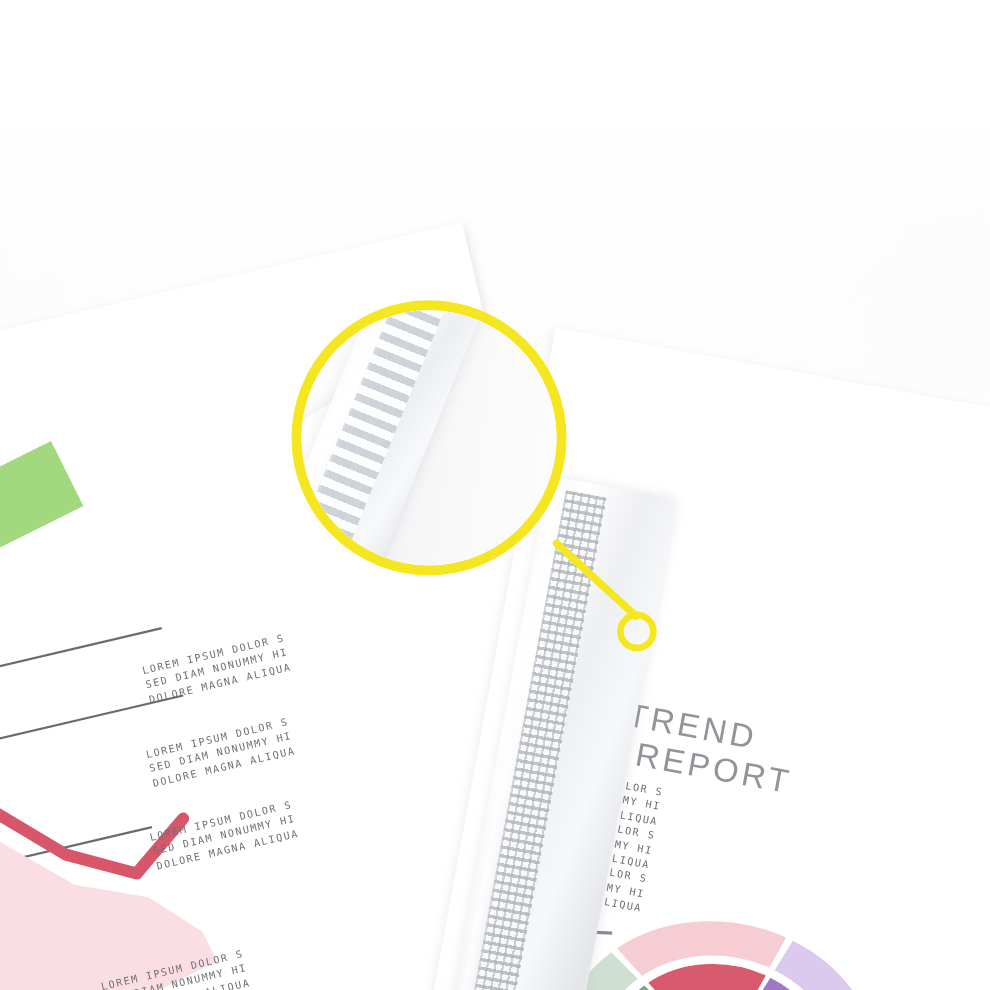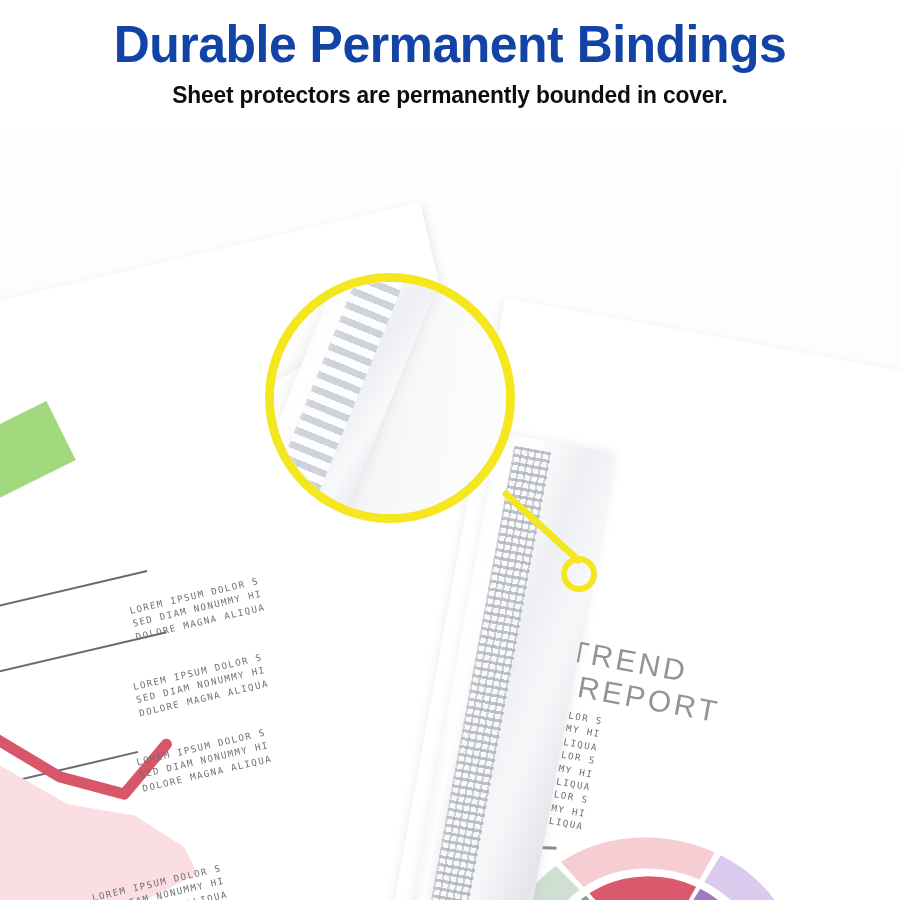--- a/index.html
+++ b/index.html
@@ -368,24 +368,20 @@
     background: radial-gradient(closest-side, rgba(140,142,150,0.12), rgba(140,142,150,0) 75%);
     z-index: 8;
     pointer-events: none;
   }
 </style>
 </head>
 <body>
 
 <div id="stage">
 
-  <div class="header">
-    <h1 class="headline">Durable Permanent Bindings</h1>
-    <p class="subhead">Sheet protectors are permanently bounded in cover.</p>
-  </div>
 
   <div class="photo">
     <div class="bg-sheen"></div>
     <div class="shadow-under"></div>
 
     <div class="page page-left">
 
       <div class="green-banner">
         
         

